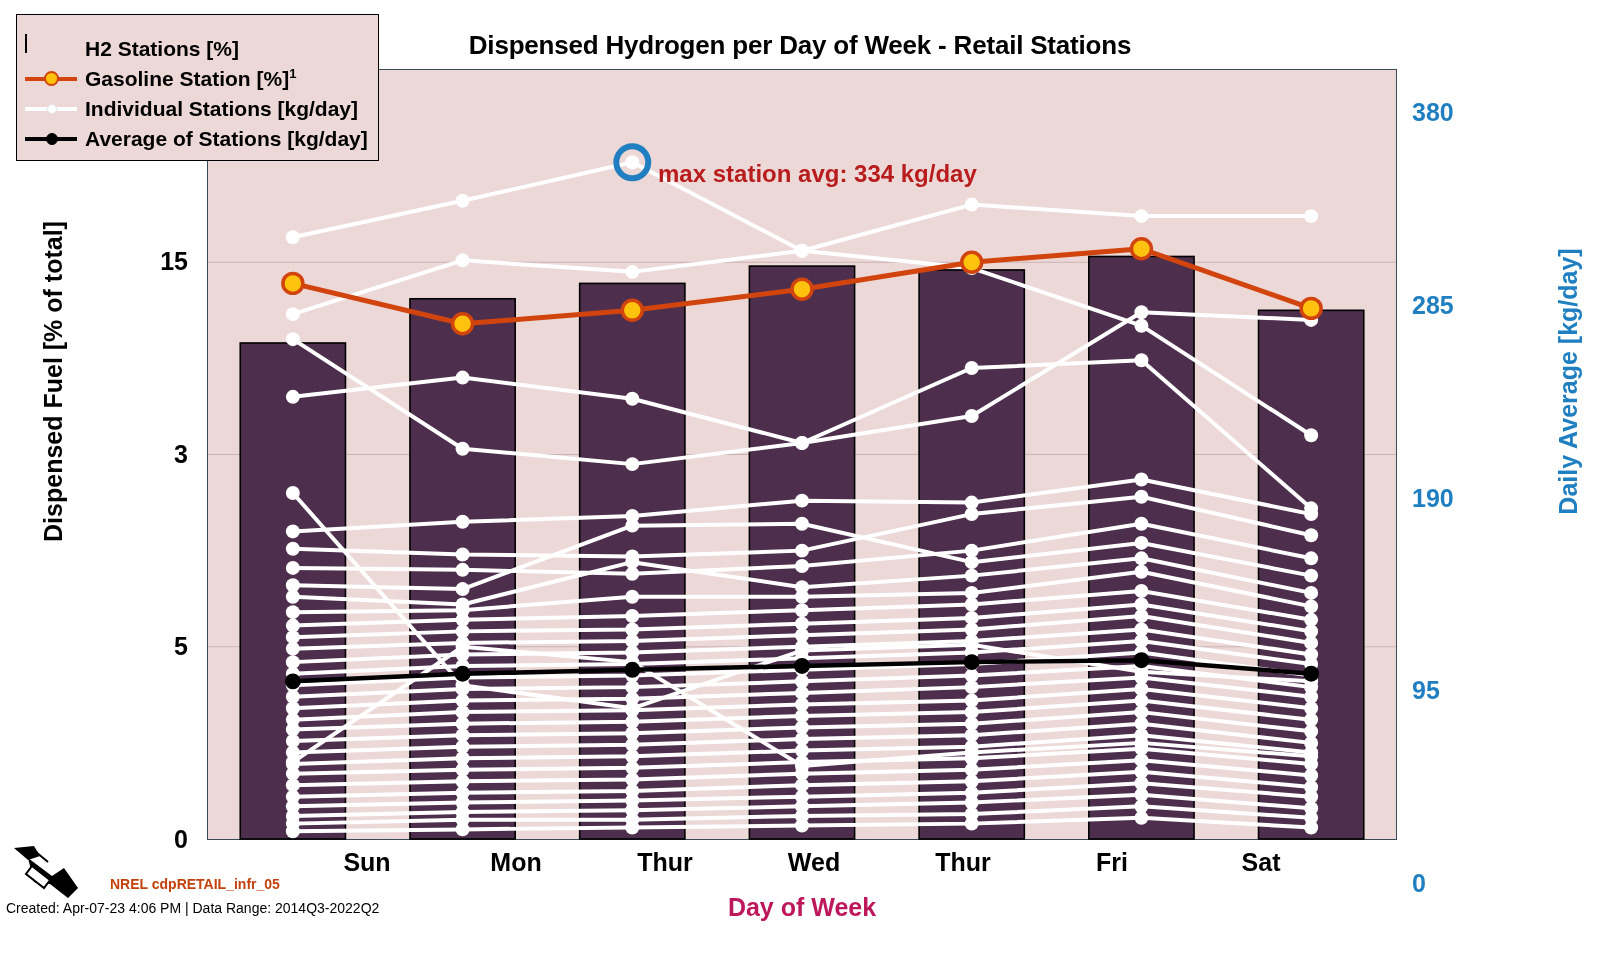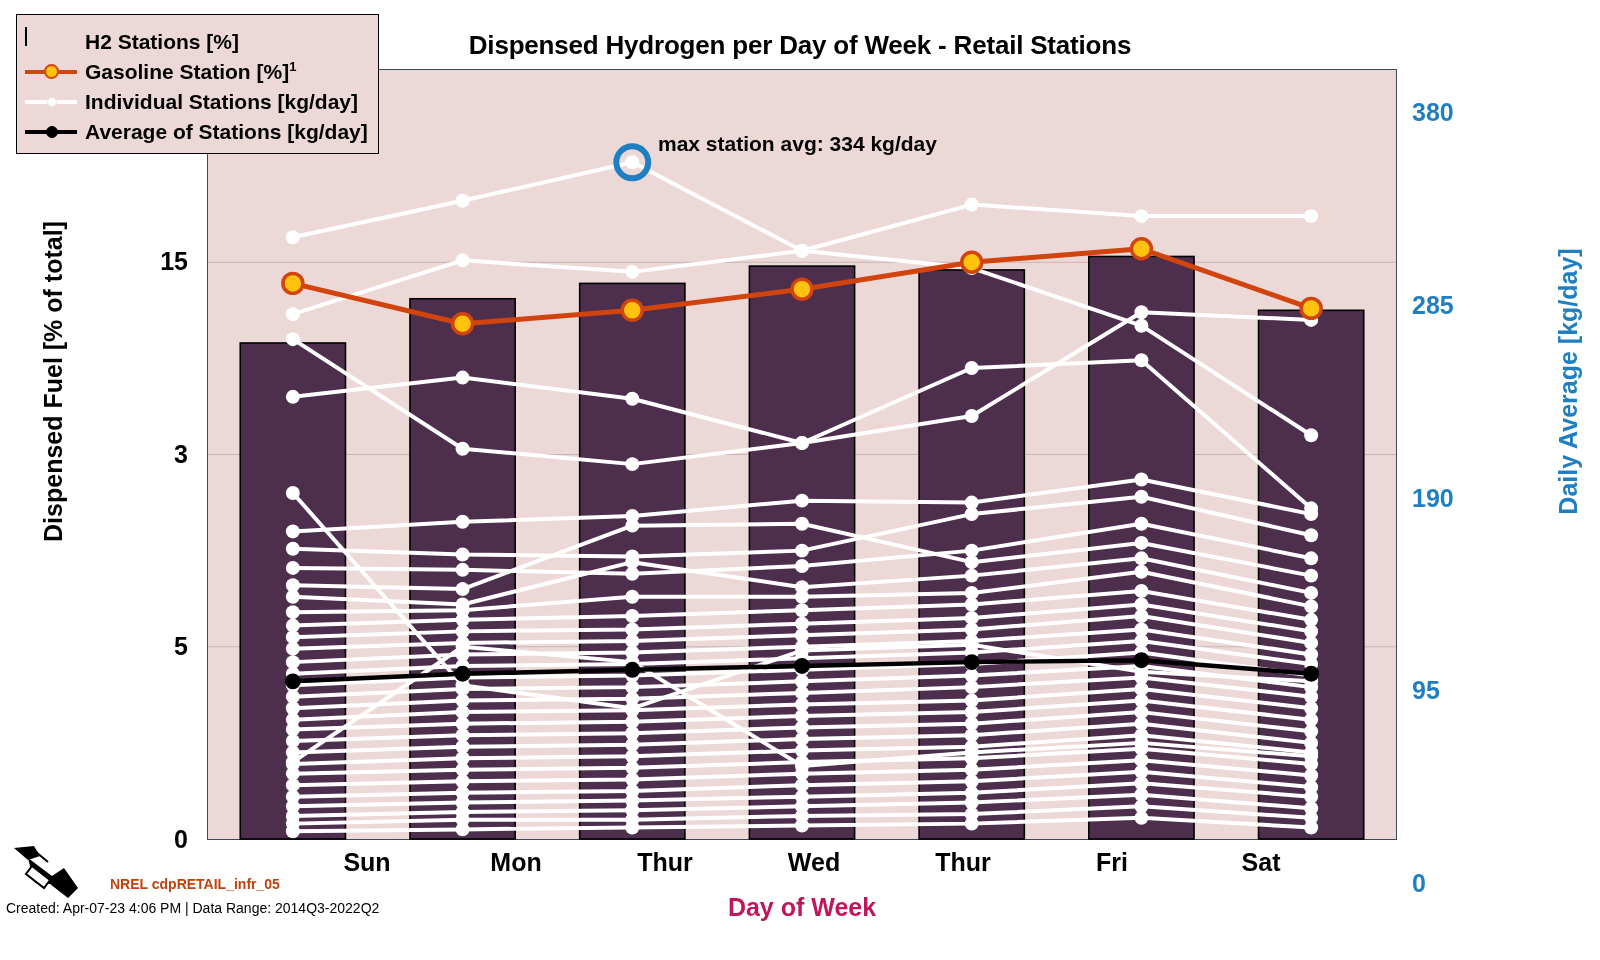--- a/index.html
+++ b/index.html
@@ -48,33 +48,33 @@
   }
   .xlabel{
     position:absolute;left:207px;top:893px;width:1190px;text-align:center;
     font-size:25px;font-weight:bold;color:#be185d;
   }
 
   
   .legend{
     position:absolute;left:16px;top:14px;
     background:#edd8d8;border:1.4px solid #000;
-    padding:11px 10px 7px 8px;
+    padding:18px 10px 7px 8px;
   }
   .legend-row{display:flex;align-items:center;height:30px;}
   .legend-key{width:52px;height:26px;margin-right:8px;position:relative;flex:none;}
   .legend-text{font-size:21px;font-weight:bold;color:#000;white-space:nowrap;line-height:1;}
   .legend-text sup{font-size:13px;vertical-align:super;}
   .swatch-bar{width:52px;height:22px;background:#4d2e4d;border:1px solid #000;box-sizing:border-box;}
   .lk-line{position:absolute;left:0;top:12px;width:52px;height:3.5px;}
   .lk-dot{position:absolute;left:19px;top:6px;width:15px;height:15px;border-radius:50%;box-sizing:border-box;}
 
   
   .annotation{
-    position:absolute;font-size:21px;font-weight:bold;color:#000000;white-space:nowrap;
+    position:absolute;font-size:24px;font-weight:bold;color:#b91c1c;white-space:nowrap;margin-top:28px;
   }
 
   
   .footer-id{
     position:absolute;left:96px;top:876px;font-size:14px;font-weight:bold;color:#c2410c;padding-left:14px;
   }
   .footer-created{
     position:absolute;left:6px;top:900px;font-size:14px;color:#000;
   }
   .footnote{

